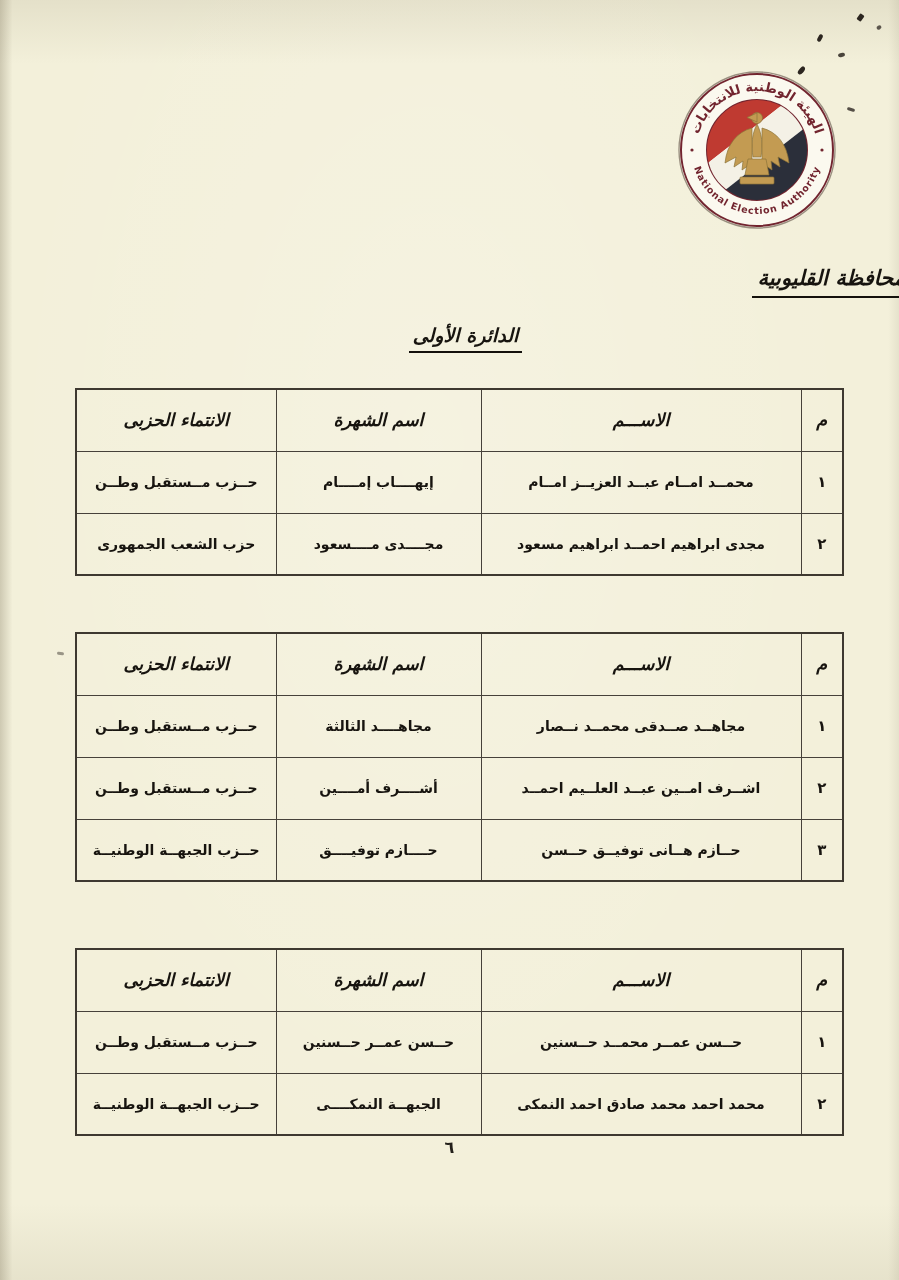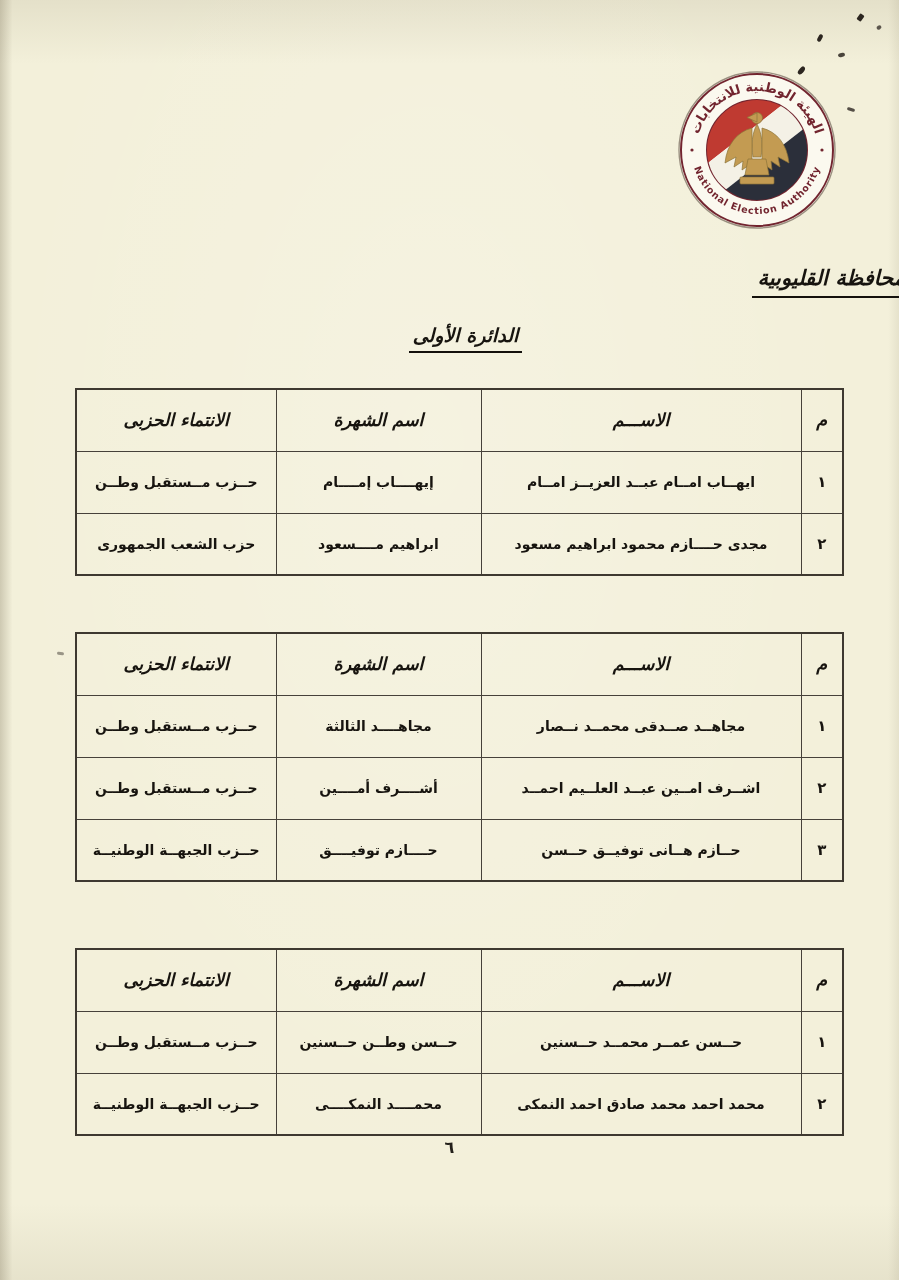--- a/index.html
+++ b/index.html
@@ -143,28 +143,28 @@
       </colgroup>
     <tbody>
         <tr>
       <th>م</th>
       <th>الاســـم</th>
       <th>اسم الشهرة</th>
       <th>الانتماء الحزبى</th>
     </tr>
     <tr>
       <td class="serial">١</td>
-      <td>ايهــاب امــام عبــد العزيــز امــام</td>
+      <td>محمــد امــام عبــد العزيــز امــام</td>
       <td>إيهــــاب إمــــام</td>
       <td>حــزب مــستقبل وطــن</td>
     </tr>
     <tr>
       <td class="serial">٢</td>
-      <td>مجدى حــــازم محمود ابراهيم مسعود</td>
-      <td>ابراهيم مــــسعود</td>
+      <td>مجدى ابراهيم احمــد ابراهيم مسعود</td>
+      <td>مجــــدى مــــسعود</td>
       <td>حزب الشعب الجمهورى</td>
     </tr>
   </tbody>
     </table>
 
   <table class="roster tb2">
     <colgroup>
         <col style="width:42px">
         <col style="width:320px">
         <col style="width:205px">
@@ -208,27 +208,27 @@
     <tbody>
         <tr>
       <th>م</th>
       <th>الاســـم</th>
       <th>اسم الشهرة</th>
       <th>الانتماء الحزبى</th>
     </tr>
     <tr>
       <td class="serial">١</td>
       <td>حــسن عمــر محمــد حــسنين</td>
-      <td>حــسن وطــن حــسنين</td>
+      <td>حــسن عمــر حــسنين</td>
       <td>حــزب مــستقبل وطــن</td>
     </tr>
     <tr>
       <td class="serial">٢</td>
       <td>محمد احمد محمد صادق احمد النمكى</td>
-      <td>محمــــد النمكــــى</td>
+      <td>الجبهــة النمكــــى</td>
       <td>حــزب الجبهــة الوطنيــة</td>
     </tr>
   </tbody>
     </table>
 
   <div class="pagenum">٦</div>
 
 </div>
 
 </body></html>

